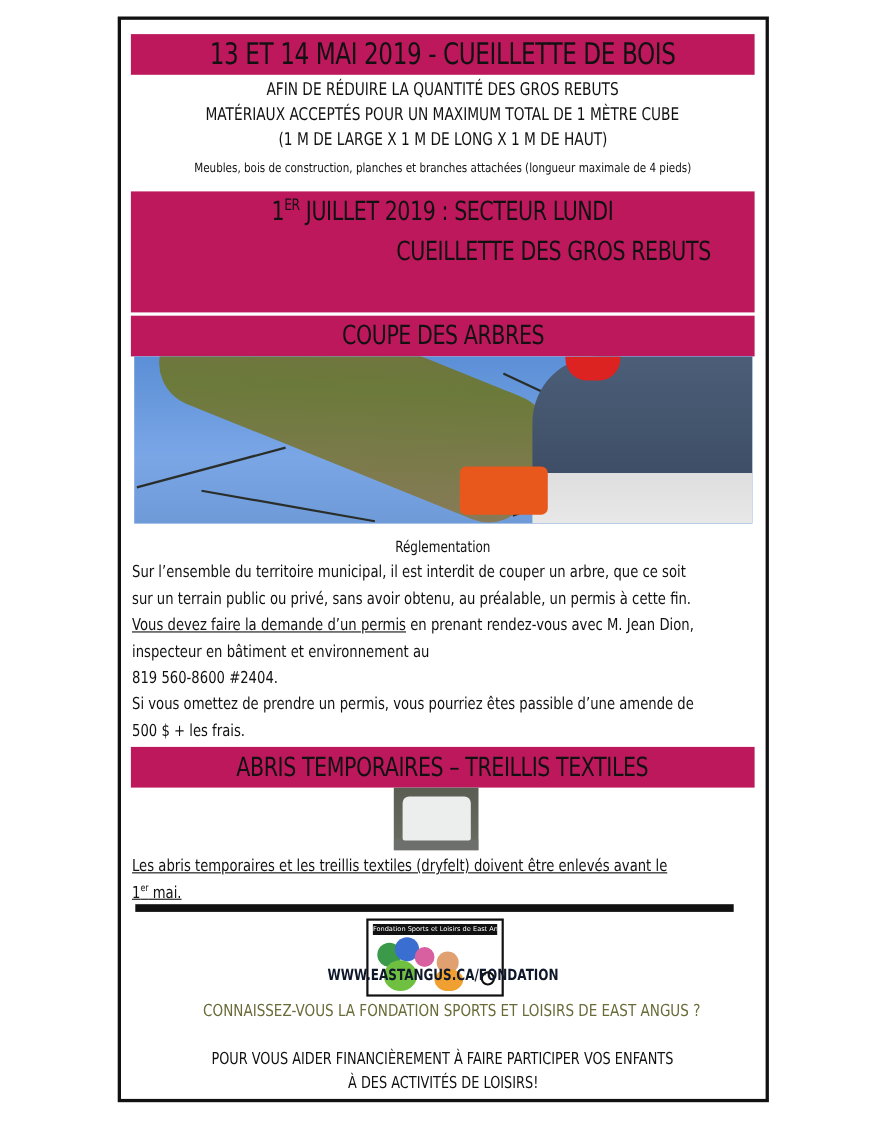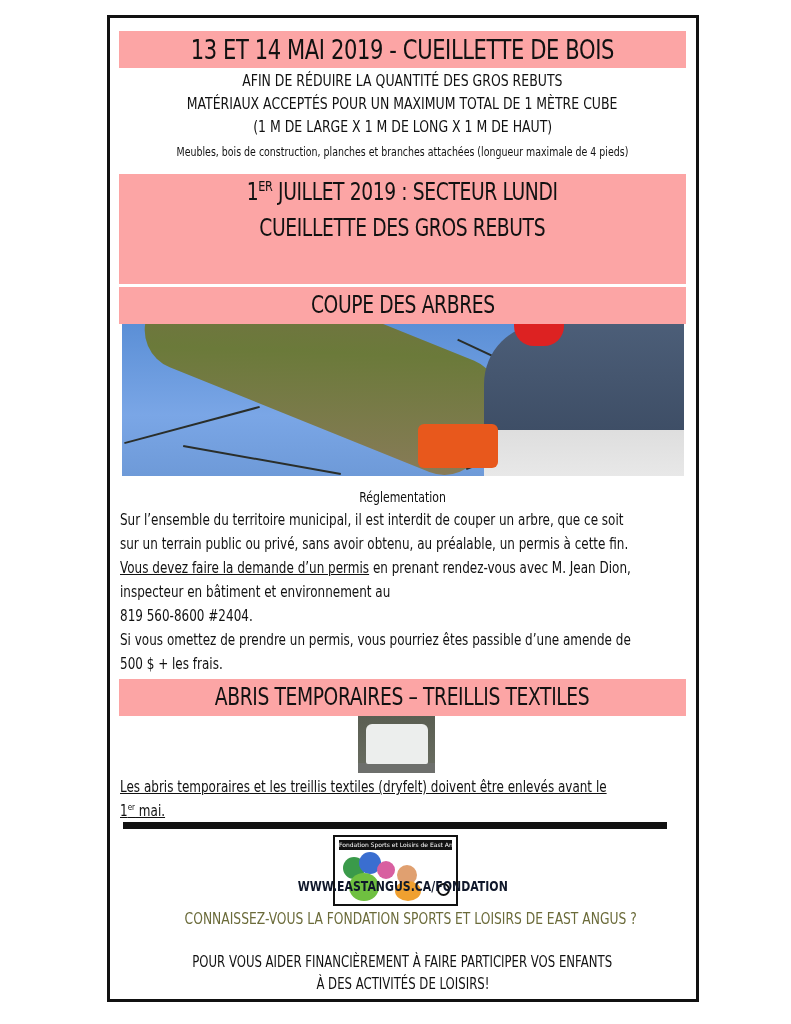--- a/index.html
+++ b/index.html
@@ -4,21 +4,21 @@
 <style>
   * { box-sizing: border-box; margin: 0; padding: 0; }
   html, body { width: 791px; height: 1024px; background: #ffffff; overflow: hidden; }
   body { position: relative; font-family: "DejaVu Sans", sans-serif; color: #111; }
 
   .frame {
     position: absolute; left: 107px; top: 15px; width: 592px; height: 987px;
     border: 3px solid #111; background: #fff;
   }
   .bar {
-    position: absolute; left: 119px; width: 567px; background: #fca5a5;
+    position: absolute; left: 119px; width: 567px; background: #be185d;
     text-align: center; color: #111;
   }
   .bar .t {
     font-family: "DejaVu Sans", sans-serif; font-weight: normal;
     transform: scaleX(0.78); transform-origin: center; display: inline-block;
     white-space: nowrap; letter-spacing: -0.5px;
   }
   .line {
     position: absolute; left: 119px; width: 567px; text-align: center;
     white-space: nowrap;
@@ -115,21 +115,21 @@
 <div class="line" style="top:141px;height:18px;">
   <span class="cond" style="font-size:11.5px;line-height:18px;transform:scaleX(0.82);">Meubles, bois de construction, planches et branches attachées (longueur maximale de 4 pieds)</span>
 </div>
 
 <div class="bar" style="top:162px;height:110px;margin-top:12px;">
   <div style="height:36px;line-height:36px;">
     <span class="t" style="font-size:24px;">
       <span>1</span><sup>ER</sup><span> JUILLET 2019 : SECTEUR LUNDI</span>
     </span>
   </div>
-  <div style="height:36px;line-height:36px;">
+  <div style="height:36px;line-height:36px;text-align:right;">
     <span class="t" style="font-size:24px;">CUEILLETTE DES GROS REBUTS</span>
   </div>
 </div>
 
 <div class="bar" style="top:287px;height:37px;">
   <span class="t" style="font-size:24px;line-height:37px;">COUPE DES ARBRES</span>
 </div>
 <div class="photo-tree" title="Arboriste coupant une branche avec une scie à chaîne">
   <div class="branch" style="left:0;top:100px;width:140px;transform:rotate(-15deg);"></div>
   <div class="branch" style="left:330px;top:40px;width:120px;transform:rotate(25deg);"></div>

